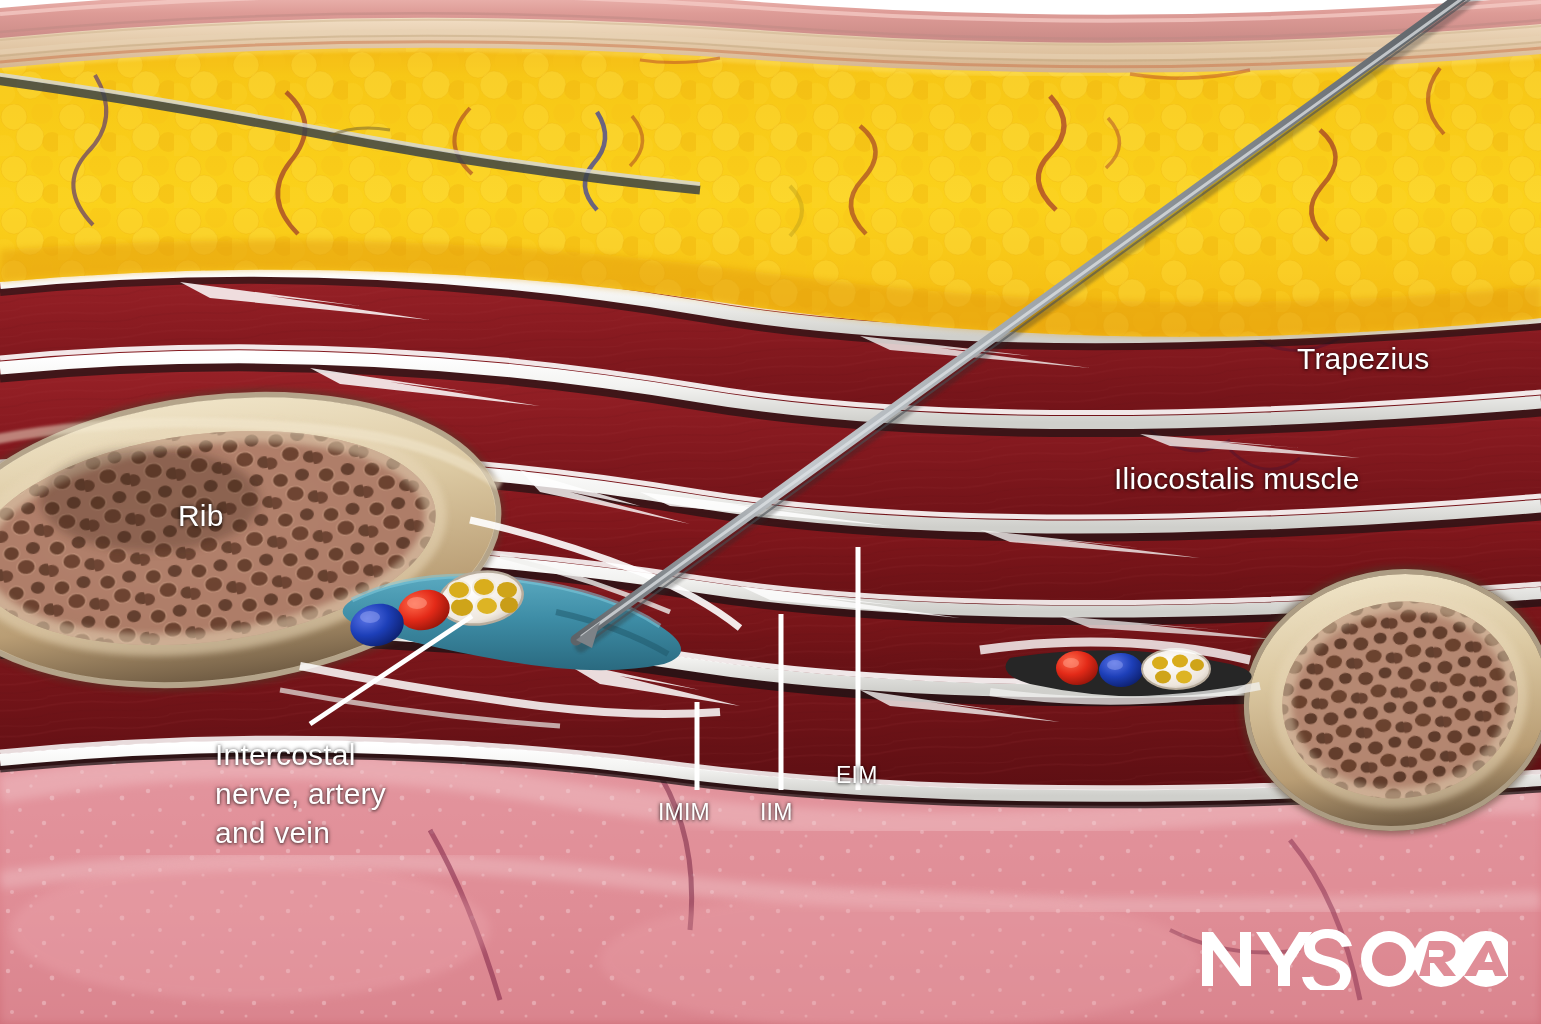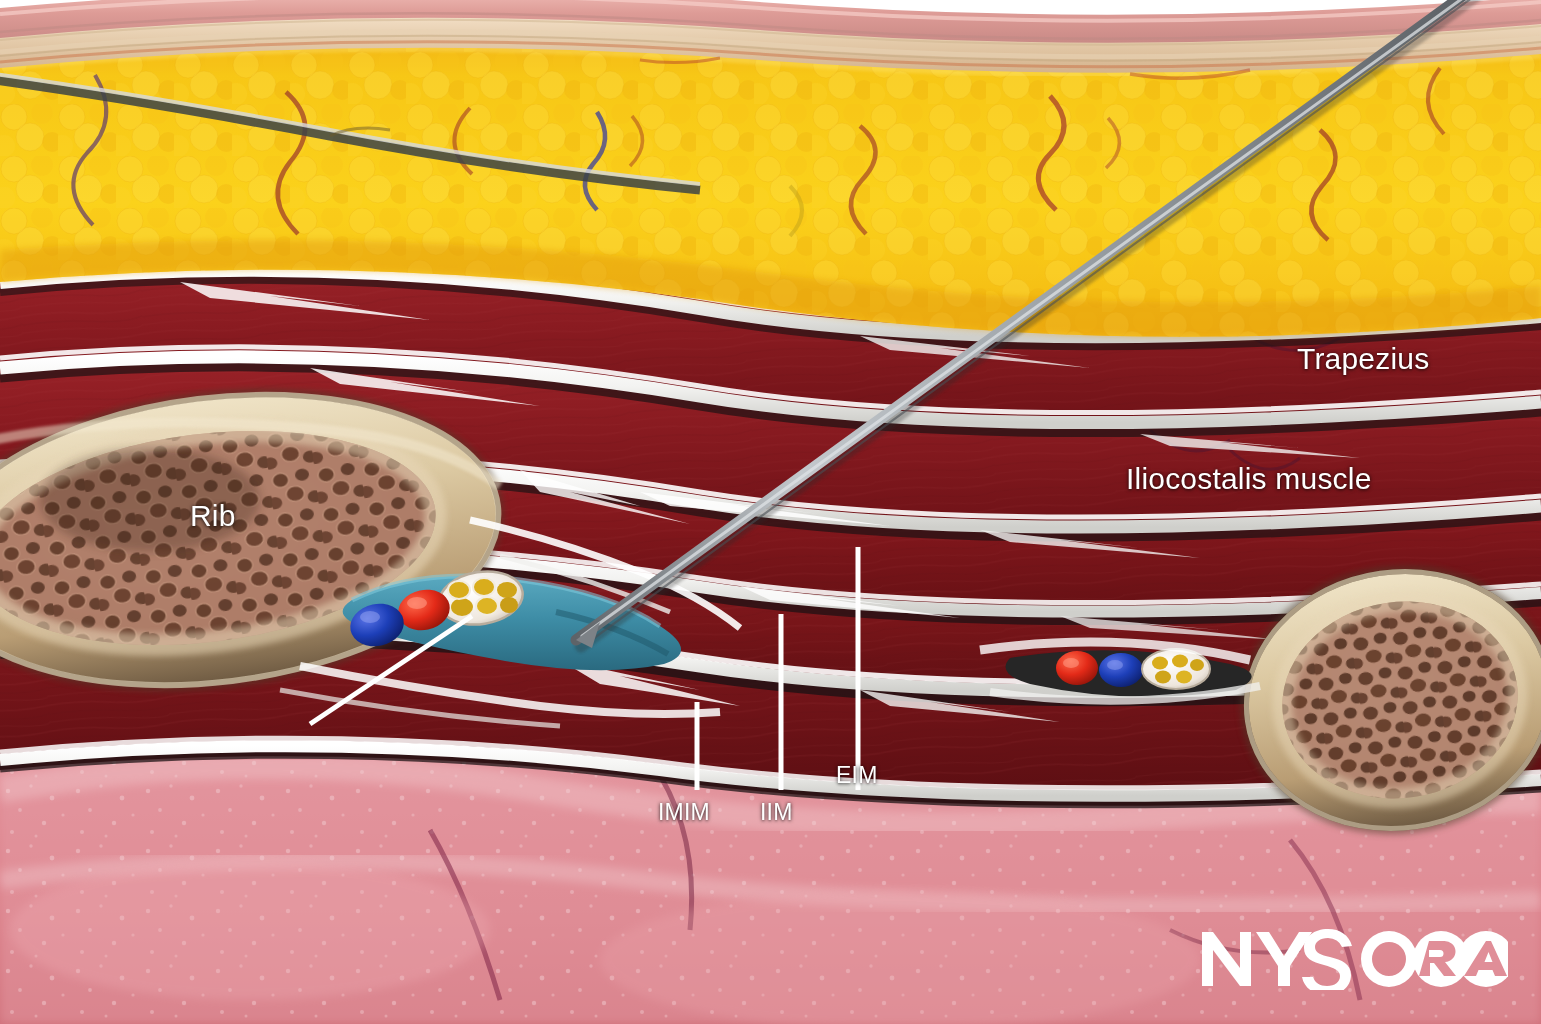--- a/index.html
+++ b/index.html
@@ -6,22 +6,22 @@
   html,body{margin:0;padding:0;background:#fff;}
   body{font-family:"Liberation Sans",sans-serif;}
   #stage{position:relative;width:1541px;height:1024px;overflow:hidden;background:#fff;padding-left:40px;}
   #art{position:absolute;inset:0;width:1541px;height:1024px;}
   .lbl{position:absolute;color:#ffffff;font-family:"Liberation Sans",sans-serif;
        font-weight:400;letter-spacing:.2px;white-space:pre;
        text-shadow:0 0 4px rgba(0,0,0,.55),0 1px 3px rgba(0,0,0,.5);}
   .lbl-lg{font-size:30px;line-height:39px;}
   .lbl-md{font-size:23px;line-height:38px;}
   #lbl-trapezius{left:1297px;top:339px;}
-  #lbl-iliocostalis{left:1114px;top:459px;margin-left:12px;}
-  #lbl-rib{left:190px;top:496px;}
+  #lbl-iliocostalis{left:1114px;top:459px;}
+  #lbl-rib{left:178px;top:496px;}
   #lbl-bundle{left:215px;top:735px;}
   #lbl-imim{left:658px;top:793px;}
   #lbl-iim{left:760px;top:793px;}
   #lbl-eim{left:836px;top:756px;}
   .logo{position:absolute;left:1198px;top:928px;height:62px;
         display:flex;align-items:center;}
   .logo svg{display:block;}
 </style>
 </head>
 <body>
@@ -418,20 +418,23 @@
 
     </g>
   </svg>
 
   <div class="lbl lbl-lg" id="lbl-trapezius">Trapezius</div>
 
   <div class="lbl lbl-lg" id="lbl-iliocostalis">Iliocostalis muscle</div>
 
   <div class="lbl lbl-lg" id="lbl-rib">Rib</div>
 
+  <div class="lbl lbl-lg" id="lbl-bundle">Intercostal
+nerve, artery
+and vein</div>
 
   <div class="lbl lbl-md" id="lbl-imim">IMIM</div>
   <div class="lbl lbl-md" id="lbl-iim">IIM</div>
   <div class="lbl lbl-md" id="lbl-eim">EIM</div>
 
   <div class="logo">
     <svg width="310" height="62" viewBox="0 0 310 62">
       <g fill="#ffffff">
 
         <path d="M4 4 h11 l27 36 V4 h11 v54 h-11 L15 22 v36 H4 Z"></path>

